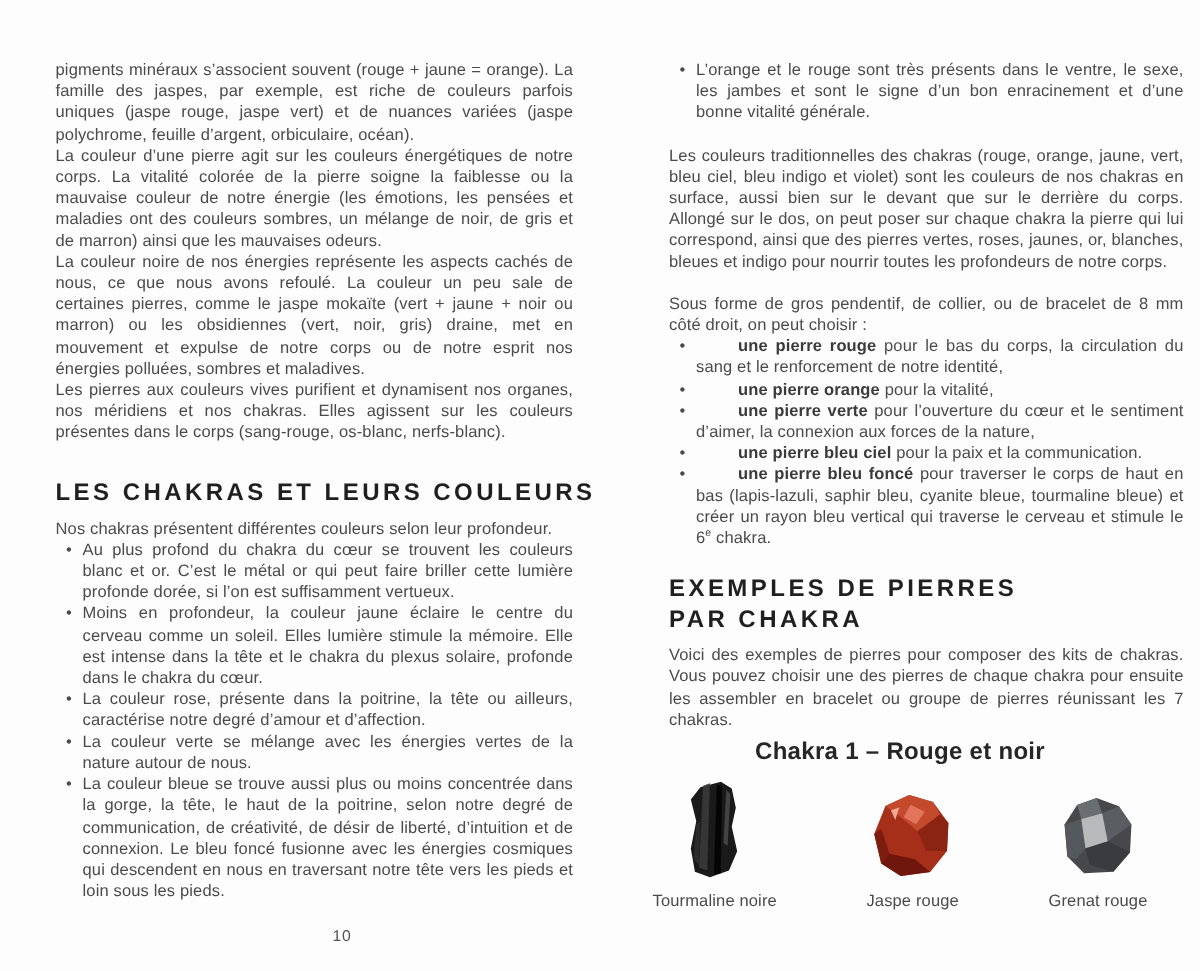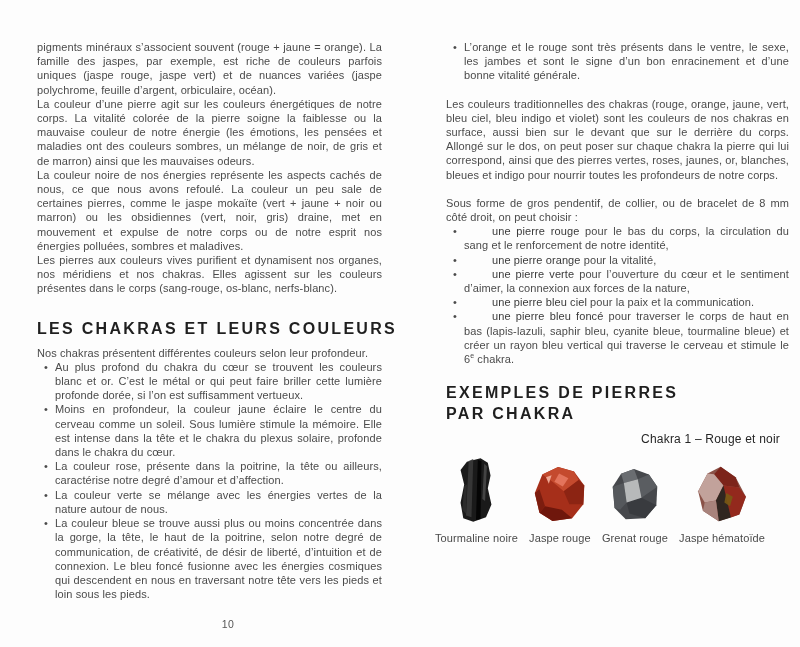--- a/index.html
+++ b/index.html
@@ -25,26 +25,26 @@
     font-size:16px; font-weight:bold; color:#1f1f1f;
     letter-spacing:2.3px; line-height:21px;
     margin:22px 0 7px 0; white-space:nowrap;
     text-align:left;
   }
   h2.section-right { margin:16px 0 6px 0; white-space:normal; }
   .bullets { margin:0; }
   .bullet { display:flex; padding-left:7px; margin:0; }
   .bullet .marker { flex:0 0 11px; }
   .bullet .btext { flex:1; text-align:justify; }
-  .lead { font-weight:normal; color:#3a3a3a;padding-left:28px; }
+  .lead { font-weight:bold; color:#3a3a3a;padding-left:28px; }
   sup.e { font-size:7px; vertical-align:super; line-height:0; }
   .chakra-block { width:360px; margin:8px 0 0 -26px; text-align:center; }
   .chakra-heading {
-    font-size:12px; font-weight:normal; color:#262626;
-    letter-spacing:0.2px; text-align:right;
+    font-size:16px; font-weight:bold; color:#262626;
+    letter-spacing:0.2px; text-align:center;
   }
   .stones-row {
     display:flex; justify-content:space-between; align-items:flex-end;
     width:330px; margin:11px auto 0 auto;
   }
   .stone-fig { display:flex; flex-direction:column; align-items:center; }
   .stone-art { display:block; }
   .caption {
     font-size:11px; color:#4a4a4a; white-space:nowrap;
     margin-top:8px; letter-spacing:0.1px; text-align:left;
@@ -71,21 +71,21 @@
     <h2 class="section">LES CHAKRAS ET LEURS COULEURS</h2>
     <p class="para">Nos chakras présentent différentes couleurs selon leur profondeur.</p>
 
     <div class="bullets">
       <div class="bullet">
         <span class="marker">•</span>
         <span class="btext">Au plus profond du chakra du cœur se trouvent les couleurs blanc et or. C’est le métal or qui peut faire briller cette lumière profonde dorée, si l’on est suffisamment vertueux.</span>
       </div>
       <div class="bullet">
         <span class="marker">•</span>
-        <span class="btext">Moins en profondeur, la couleur jaune éclaire le centre du cerveau comme un soleil. Sous lumière stimule la mémoire. Elle est intense dans la tête et le chakra du plexus solaire, profonde dans le chakra du cœur.</span>
+        <span class="btext">Moins en profondeur, la couleur jaune éclaire le centre du cerveau comme un soleil. Elles lumière stimule la mémoire. Elle est intense dans la tête et le chakra du plexus solaire, profonde dans le chakra du cœur.</span>
       </div>
       <div class="bullet">
         <span class="marker">•</span>
         <span class="btext">La couleur rose, présente dans la poitrine, la tête ou ailleurs, caractérise notre degré d’amour et d’affection.</span>
       </div>
       <div class="bullet">
         <span class="marker">•</span>
         <span class="btext">La couleur verte se mélange avec les énergies vertes de la nature autour de nous.</span>
       </div>
       <div class="bullet">
@@ -123,20 +123,21 @@
         <span class="marker">•</span>
         <span class="btext"><span class="lead">une pierre bleu ciel</span><span> pour la paix et la communication.</span></span>
       </div>
       <div class="bullet">
         <span class="marker">•</span>
         <span class="btext"><span class="lead">une pierre bleu foncé</span><span> pour traverser le corps de haut en bas (lapis-lazuli, saphir bleu, cyanite bleue, tourmaline bleue) et créer un rayon bleu vertical qui traverse le cerveau et stimule le 6</span><sup class="e">e</sup><span> chakra.</span></span>
       </div>
     </div>
 
     <h2 class="section section-right"><span>EXEMPLES DE PIERRES</span><br><span>PAR CHAKRA</span></h2>
+    <p class="para">Voici des exemples de pierres pour composer des kits de chakras. Vous pouvez choisir une des pierres de chaque chakra pour ensuite les assembler en bracelet ou groupe de pierres réunissant les 7 chakras.</p>
 
     <div class="chakra-block">
       <div class="chakra-heading">Chakra 1 – Rouge et noir</div>
 
       <div class="stones-row">
 
         <div class="stone-fig">
           <svg class="stone-art" width="40" height="66" viewBox="0 0 44 72">
             <polygon points="12,5 27,1 35,6 38,20 35,34 39,52 33,66 19,71 8,67 5,50 9,30 5,14" fill="#1a1a1a"></polygon>
             <polygon points="14,4 19,2 17,66 11,64" fill="#3a3a3a" opacity="0.9"></polygon>
@@ -165,32 +166,20 @@
             <polygon points="27,2 43,8 52,21 51,41 39,55 18,56 6,44 4,21 13,7" fill="#46484c"></polygon>
             <polygon points="27,2 31,13 16,17 13,7" fill="#6a6d71"></polygon>
             <polygon points="31,13 43,8 52,21 35,33" fill="#5a5d61"></polygon>
             <polygon points="35,33 51,41 39,55 22,50 19,38" fill="#393b3f"></polygon>
             <polygon points="6,44 4,21 16,17 19,38 12,46" fill="#55585c"></polygon>
             <polygon points="16,17 31,13 35,33 19,38" fill="#b7b9ba"></polygon>
           </svg>
           <div class="caption">Grenat rouge</div>
         </div>
 
-        <div class="stone-fig">
-          <svg class="stone-art" width="55" height="58" viewBox="0 0 58 62">
-            <polygon points="27,2 43,13 54,34 47,53 25,60 8,49 3,28 13,9" fill="#8a5248"></polygon>
-            <polygon points="27,2 43,13 47,24 30,22 20,10" fill="#7c241a"></polygon>
-            <polygon points="20,10 30,22 22,38 10,40 3,28 13,9" fill="#c2a29b"></polygon>
-            <polygon points="30,22 47,24 54,34 47,53 38,56 30,44" fill="#93291d"></polygon>
-            <polygon points="30,22 38,56 25,60 22,38" fill="#302620"></polygon>
-            <polygon points="10,40 22,38 25,60 8,49" fill="#a8837c"></polygon>
-            <polygon points="33,30 40,34 37,44 31,40" fill="#7a5a14" opacity="0.9"></polygon>
-          </svg>
-          <div class="caption">Jaspe hématoïde</div>
-        </div>
 
       </div>
     </div>
   </div>
 
   <div class="pagenum pagenum-right">11</div>
 
 </div>
 
 </body></html>

